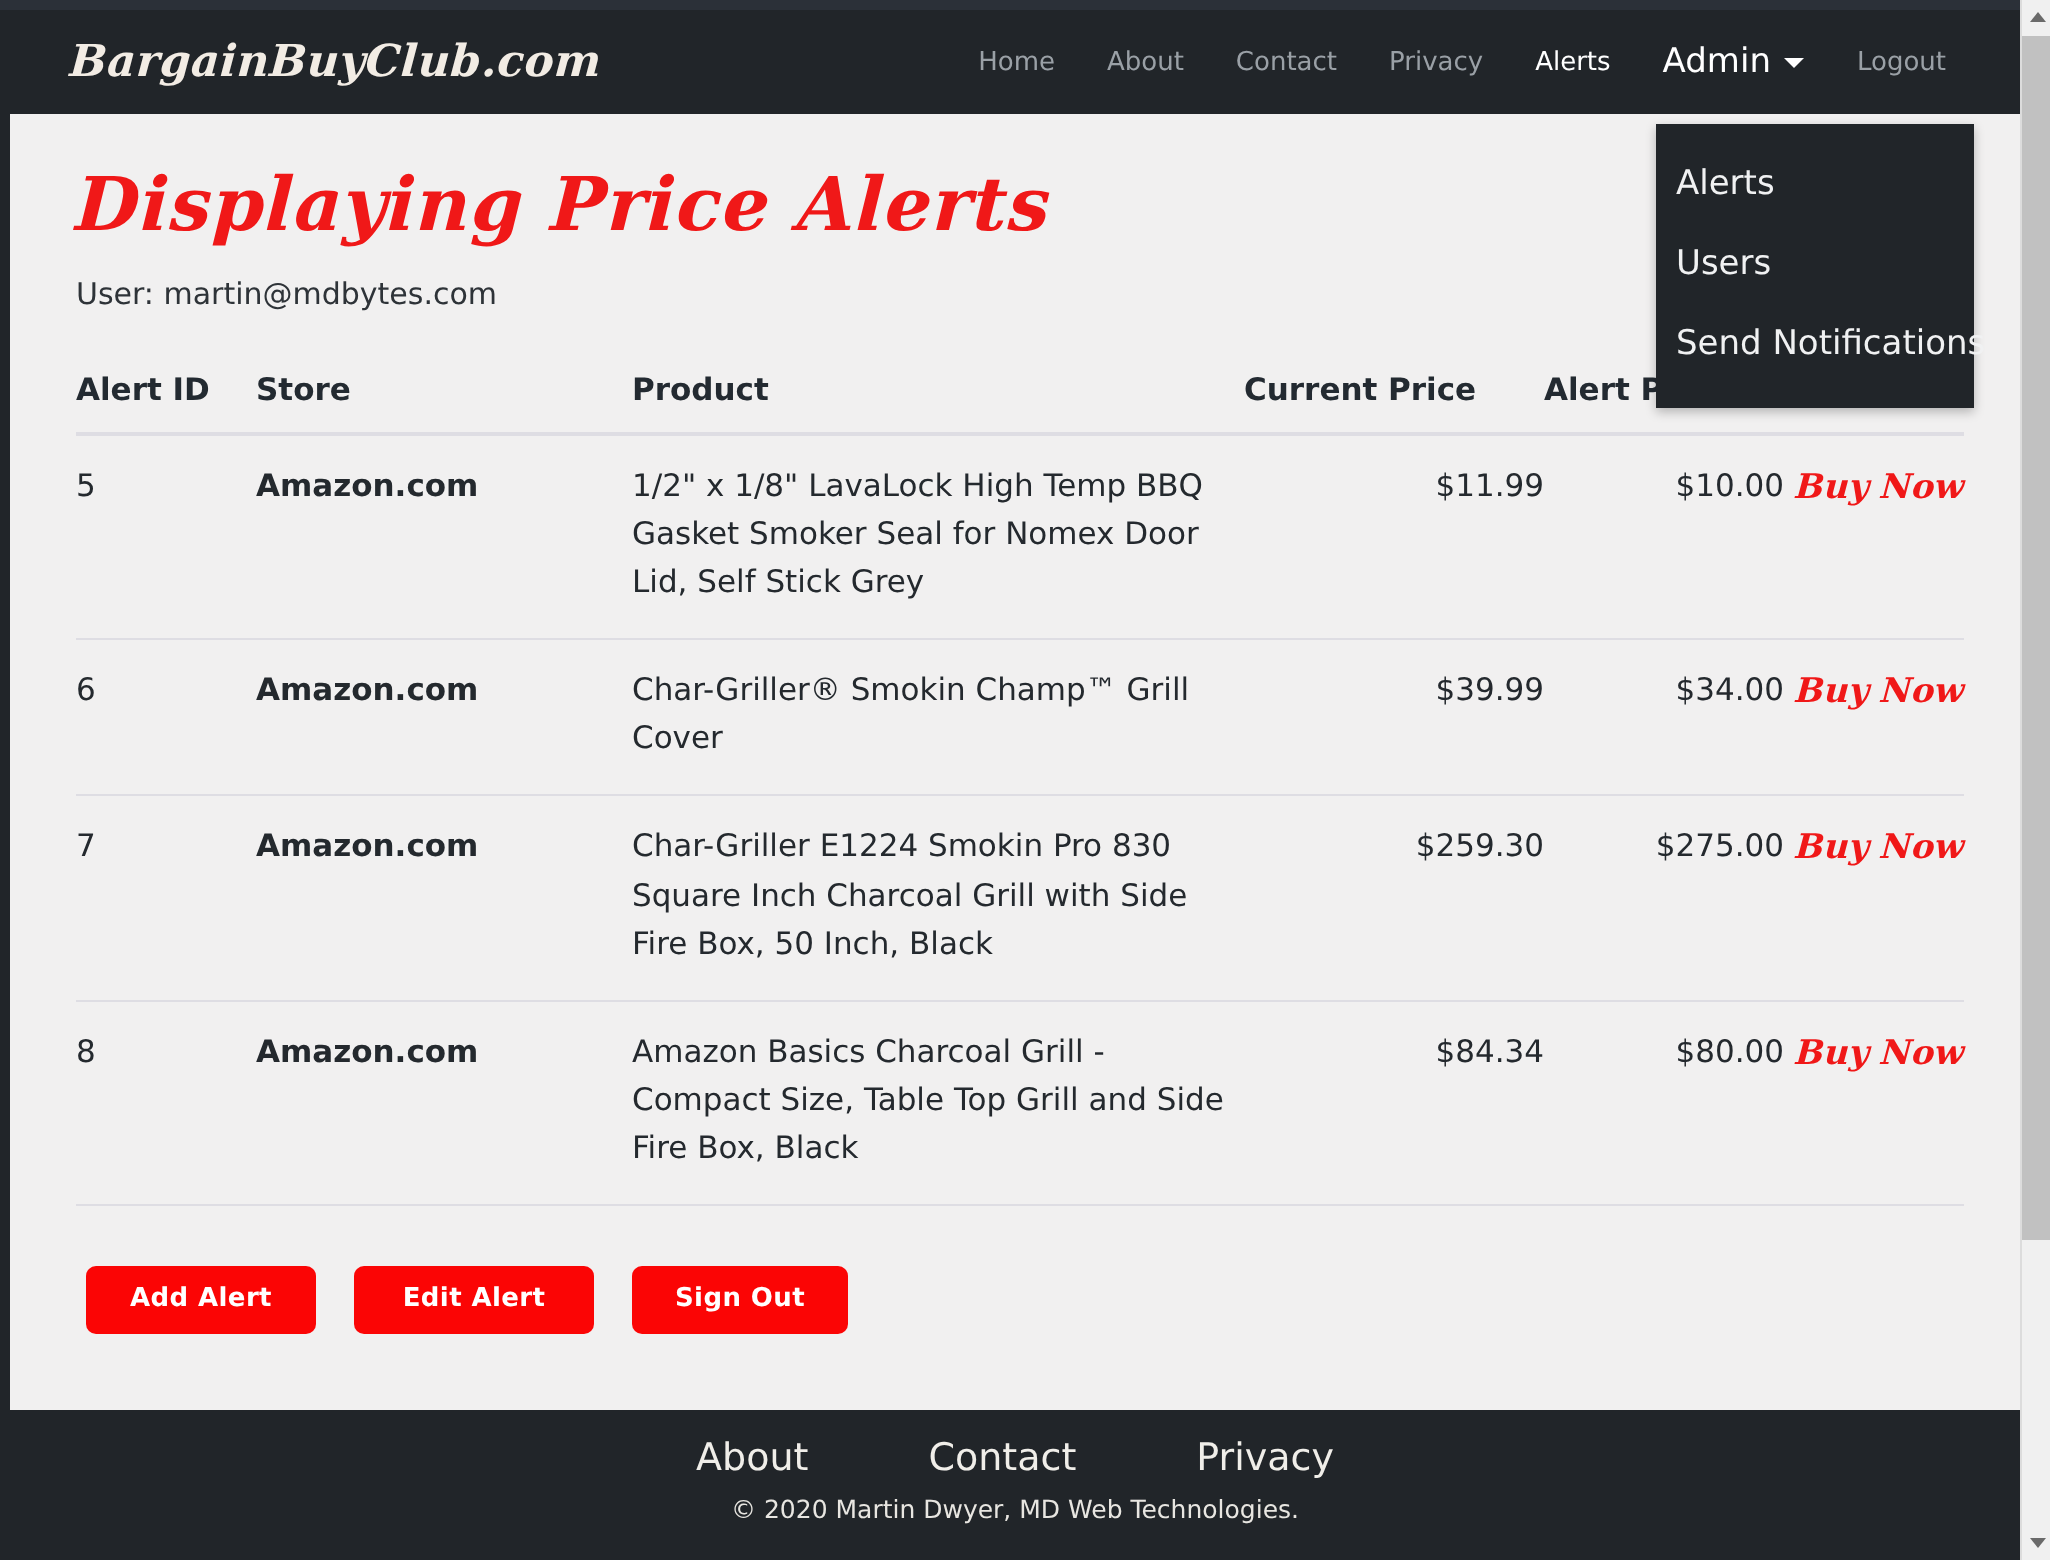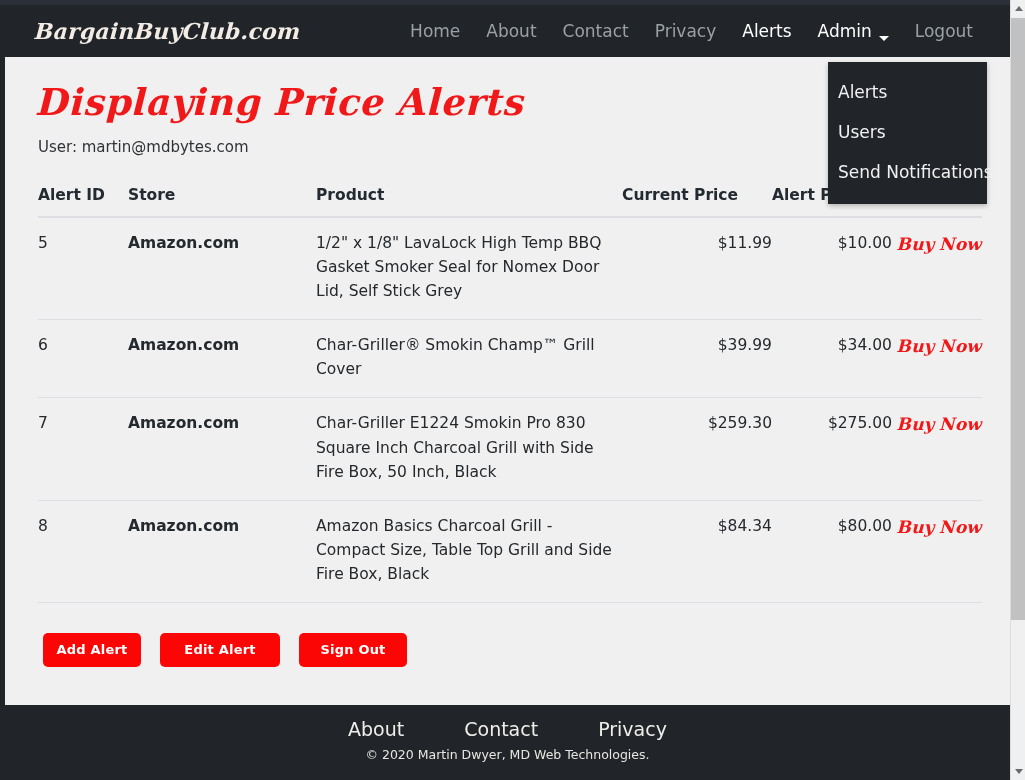--- a/index.html
+++ b/index.html
@@ -63,33 +63,33 @@
     transform: skewX(-4deg);
   }
   #nav-links {
     margin-left: auto;
     display: flex;
     align-items: center;
     gap: 0;
   }
   .nav-link {
     color: #9aa0a6;
-    font-size: 17px;
+    font-size: 13px;
     padding: 4px 13px;
     white-space: nowrap;
     text-decoration: none;
     cursor: pointer;
   }
   .nav-link.active { color: #ffffff; }
   #nav-admin {
     color: #ffffff;
     font-size: 17px;
     padding: 4px 13px 4px 13px;
     display: flex;
-    align-items: flex-end;
+    align-items: center;
     gap: 7px;
     white-space: nowrap;
     cursor: pointer;
     position: relative;
   }
   .caret-down {
     width: 0; height: 0;
     border-left: 5px solid transparent;
     border-right: 5px solid transparent;
     border-top: 5px solid #ffffff;
@@ -195,21 +195,21 @@
     color: #ffffff;
     border: none;
     border-radius: 5px;
     font-family: "DejaVu Sans", sans-serif;
     font-size: 13px;
     font-weight: 700;
     padding: 9px 0 10px 0;
     cursor: pointer;
     letter-spacing: .2px;
   }
-  #btn-add    { width: 98px; }
+  #btn-add    { width: 115px; }
   #btn-edit   { width: 120px; }
   #btn-delete { width: 96px; }
   #btn-signout{ width: 108px; }
 
   
   #footer {
     position: absolute;
     left: 0; bottom: 0;
     width: 1005px;
     height: 75px;

